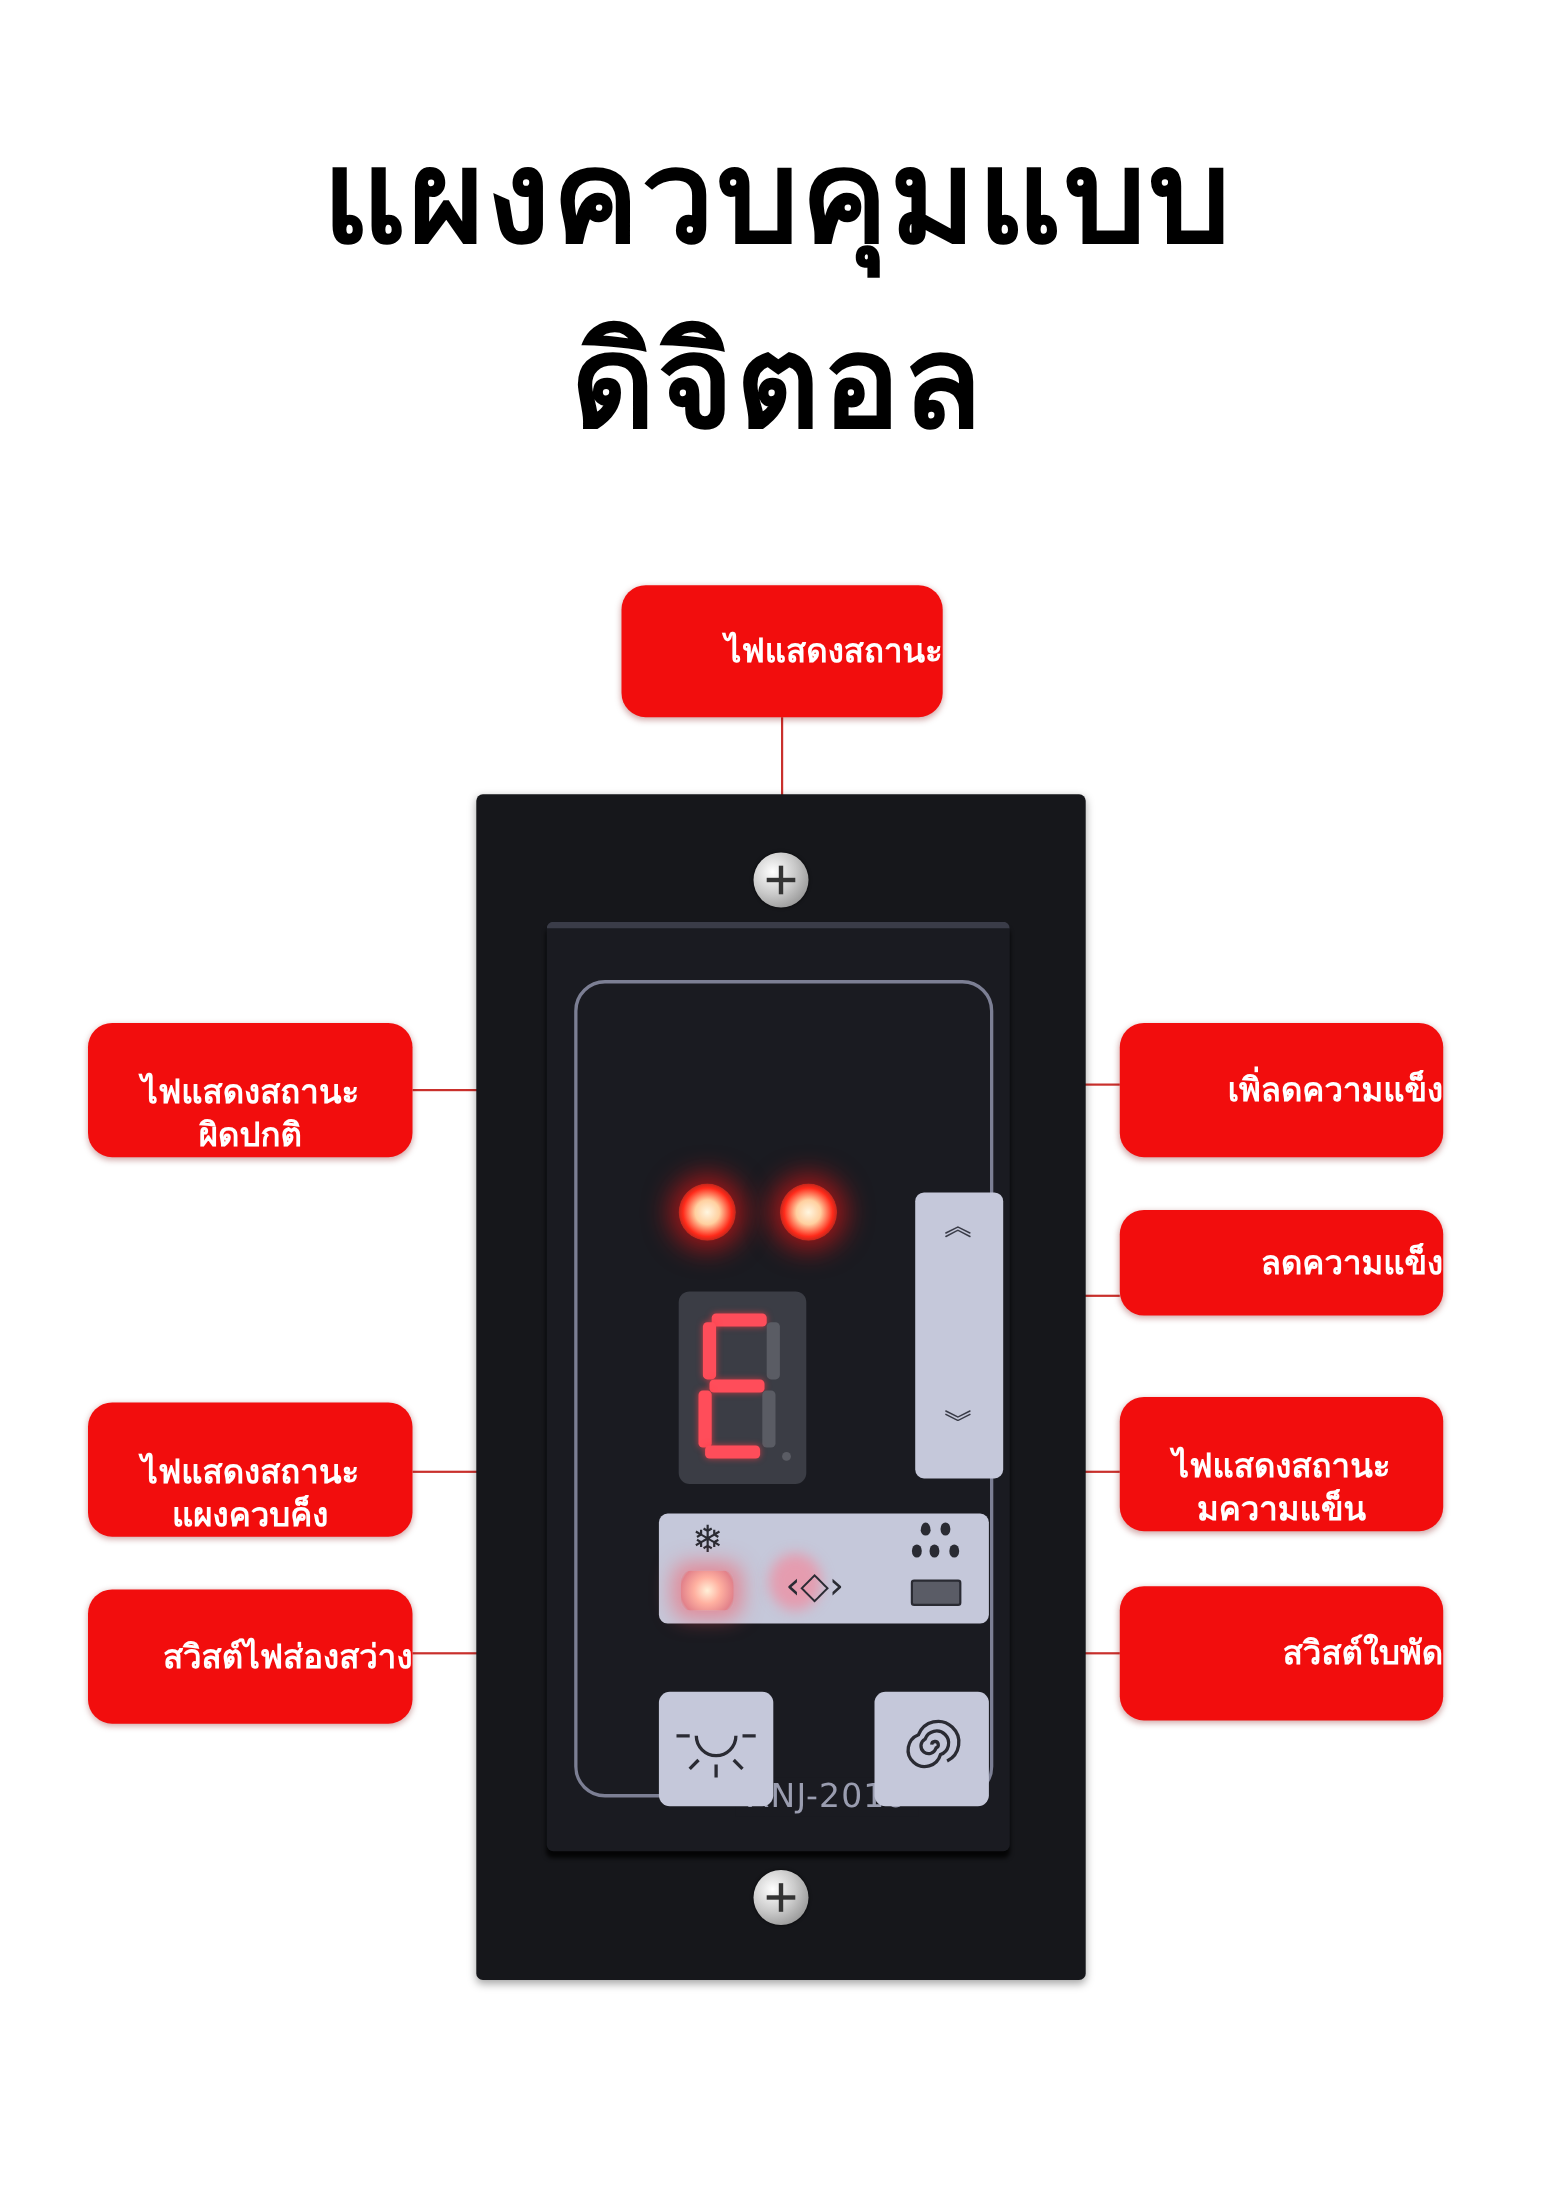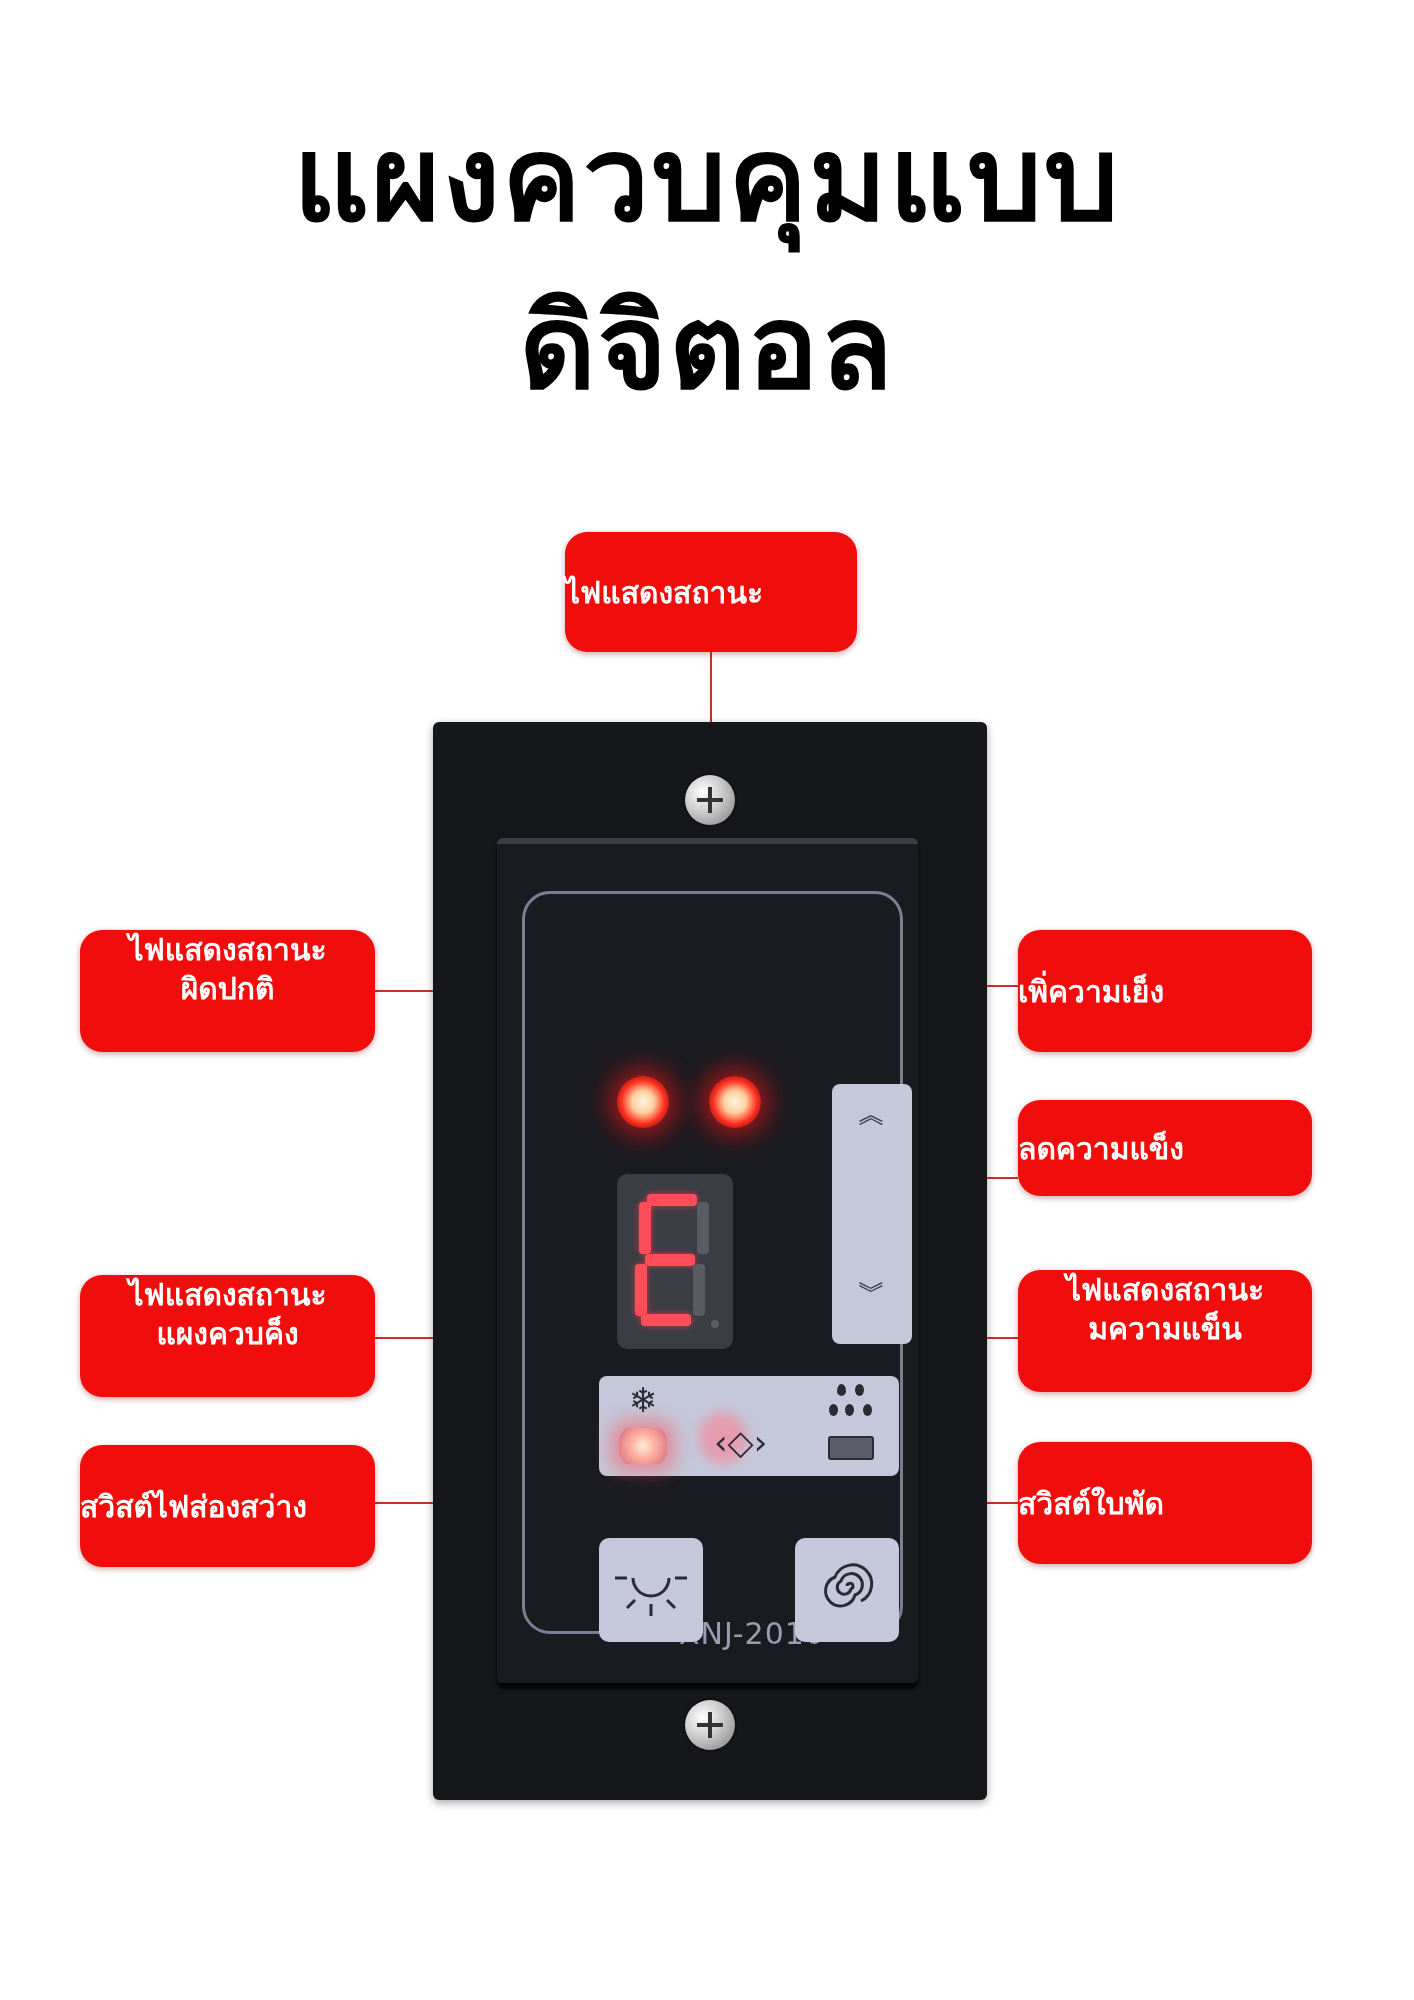--- a/index.html
+++ b/index.html
@@ -10,21 +10,21 @@
     position: absolute; left: 0; width: 1414px; text-align: center;
     font-family: "DejaVu Sans", sans-serif; font-weight: bold; color: #000;
     font-size: 118px; line-height: 1; letter-spacing: 2px;
   }
   #title-1 { top: 120px; }
   #title-2 { top: 288px; }
 
   .label {
     position: absolute; background: #f20d0d; border-radius: 22px;
     color: #fff; font-weight: bold; font-size: 30px; line-height: 1.3;
-    display: flex; align-items: center; justify-content: flex-start; text-align: center;
+    display: flex; align-items: center; justify-content: flex-end; text-align: center;
     box-shadow: 0 2px 6px rgba(120,0,0,0.35);
     font-family: "DejaVu Sans", sans-serif;
   }
   .label span { display: block; }
 
   .line { position: absolute; background: #c9302c; }
 
   #panel {
     position: absolute; left: 433px; top: 722px; width: 554px; height: 1078px;
     background: #16171b; border-radius: 6px;
@@ -177,21 +177,21 @@
 <div class="label" style="left:80px; top:1275px; width:295px; height:122px; flex-direction:column;">
   <span>ไฟแสดงสถานะ</span>
   <span>แผงควบค็ง</span>
 </div>
 
 <div class="label" style="left:80px; top:1445px; width:295px; height:122px;">
   <span>สวิสต์ไฟส่องสว่าง</span>
 </div>
 
 <div class="label" style="left:1018px; top:930px; width:294px; height:122px;">
-  <span>เพิ่ความเย็ง</span>
+  <span>เพิ่ลดความแข็ง</span>
 </div>
 
 <div class="label" style="left:1018px; top:1100px; width:294px; height:96px;">
   <span>ลดความแข็ง</span>
 </div>
 
 <div class="label" style="left:1018px; top:1270px; width:294px; height:122px; flex-direction:column;">
   <span>ไฟแสดงสถานะ</span>
   <span>มความแข็น</span>
 </div>

